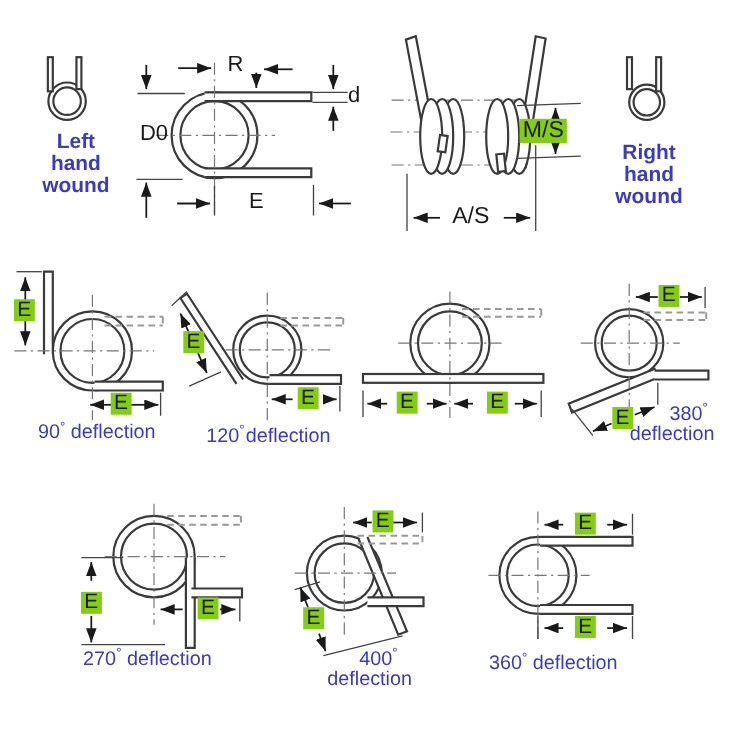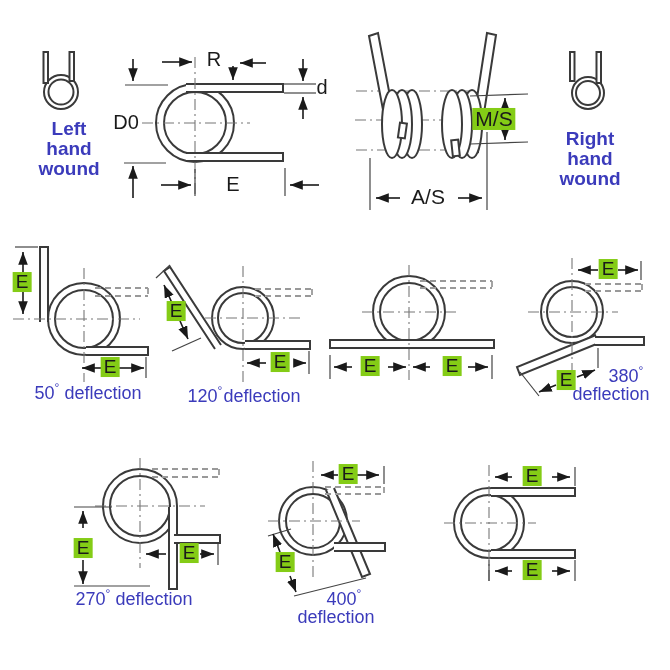--- a/index.html
+++ b/index.html
@@ -238,55 +238,58 @@
 
   <div class="lbl caption blue" style="left:69px;top:149px">Left
 hand
 wound</div>
   <div class="lbl caption blue" style="left:590px;top:159px">Right
 hand
 wound</div>
 
   <div class="lbl dimtxt" style="left:214px;top:59px">R</div>
   <div class="lbl dimtxt" style="left:322px;top:87px">d</div>
-  <div class="lbl dimtxt" style="left:126px;top:122px">D0</div>
+  <div class="lbl dimtxt" style="left:140px;top:122px">D0</div>
   <div class="lbl dimtxt" style="left:233px;top:184px">E</div>
   <div class="lbl dimtxt big bg" style="left:494px;top:119px">M/S</div>
   <div class="lbl dimtxt big" style="left:428px;top:197px">A/S</div>
 
   <div class="lbl etxt bg" style="left:22px;top:282px">E</div>
   <div class="lbl etxt bg" style="left:110px;top:367px">E</div>
   <div class="lbl etxt bg" style="left:176px;top:311px">E</div>
   <div class="lbl etxt bg" style="left:280px;top:362px">E</div>
   <div class="lbl etxt bg" style="left:370px;top:366px">E</div>
   <div class="lbl etxt bg" style="left:452px;top:366px">E</div>
   <div class="lbl etxt bg" style="left:608px;top:269px">E</div>
   <div class="lbl etxt bg" style="left:566px;top:380px">E</div>
   <div class="lbl etxt bg" style="left:83px;top:548px">E</div>
   <div class="lbl etxt bg" style="left:189px;top:553px">E</div>
   <div class="lbl etxt bg" style="left:348px;top:474px">E</div>
   <div class="lbl etxt bg" style="left:285px;top:562px">E</div>
   <div class="lbl etxt bg" style="left:532px;top:476px">E</div>
   <div class="lbl etxt bg" style="left:532px;top:570px">E</div>
 
   <div class="lbl defl blue" style="left:88px;top:392px">
-    <span>50</span><span class="deg">°</span><span class="w">deflection</span>
+    <span>90</span><span class="deg">°</span><span class="w">deflection</span>
   </div>
   <div class="lbl defl blue" style="left:244px;top:395px">
     <span>120</span><span class="deg">°</span><span class="w0">deflection</span>
   </div>
   <div class="lbl defl blue" style="left:626px;top:375px">
     <span>380</span><span class="deg">°</span>
   </div>
   <div class="lbl defl blue" style="left:611px;top:394px">
     <span>deflection</span>
   </div>
   <div class="lbl defl blue" style="left:134px;top:598px">
     <span>270</span><span class="deg">°</span><span class="w">deflection</span>
   </div>
   <div class="lbl defl blue" style="left:344px;top:598px">
     <span>400</span><span class="deg">°</span>
   </div>
   <div class="lbl defl blue" style="left:336px;top:617px">
     <span>deflection</span>
   </div>
+  <div class="lbl defl blue" style="left:503px;top:602px">
+    <span>360</span><span class="deg">°</span><span class="w">deflection</span>
+  </div>
 
 </div>
 
 </body></html>

